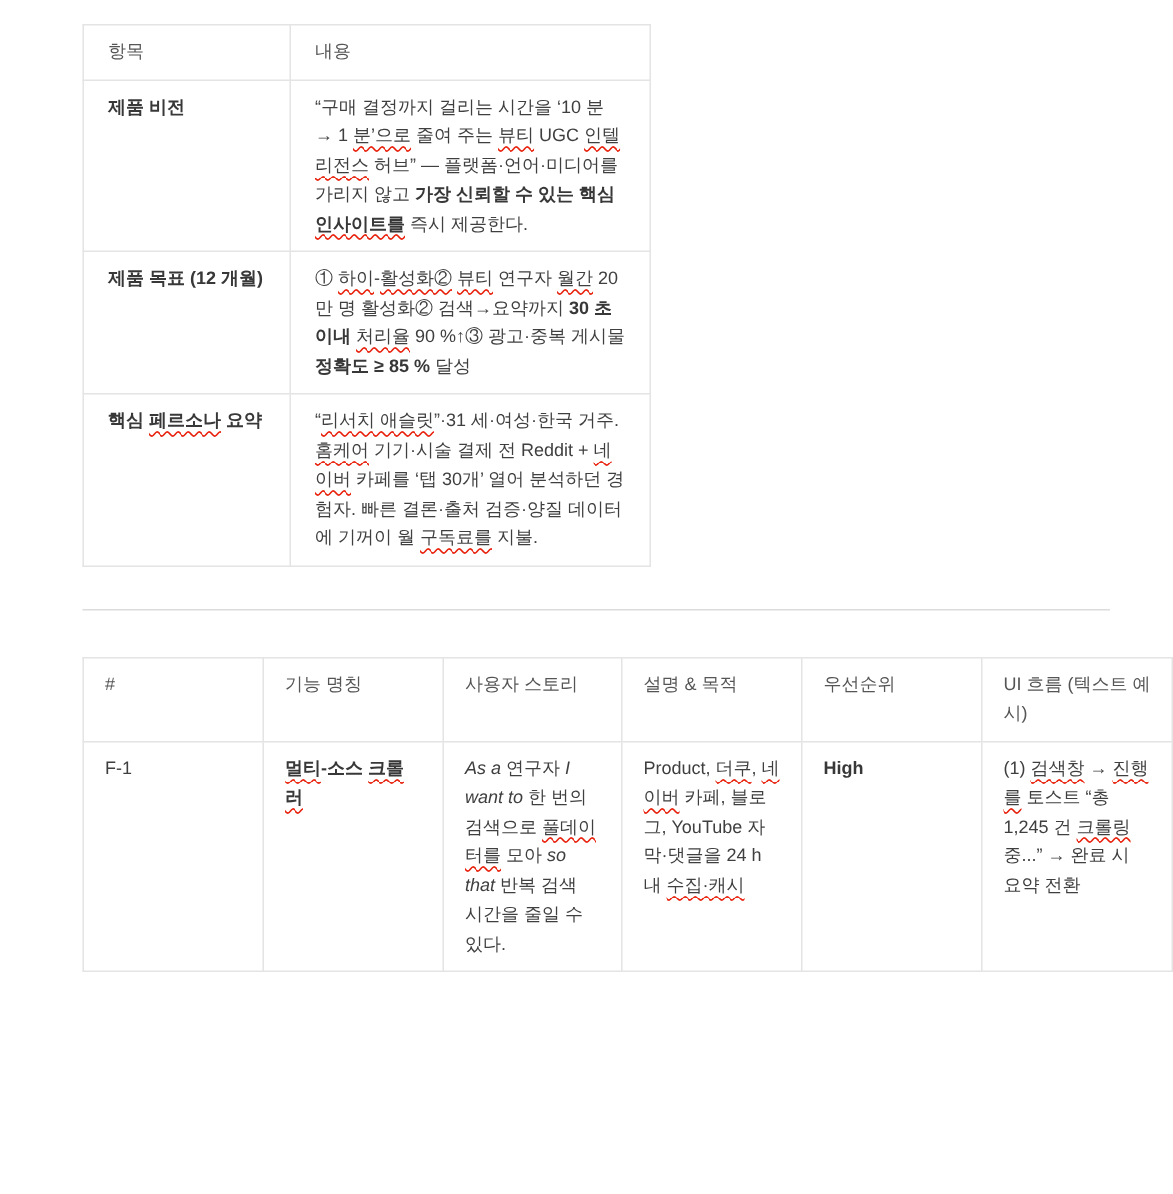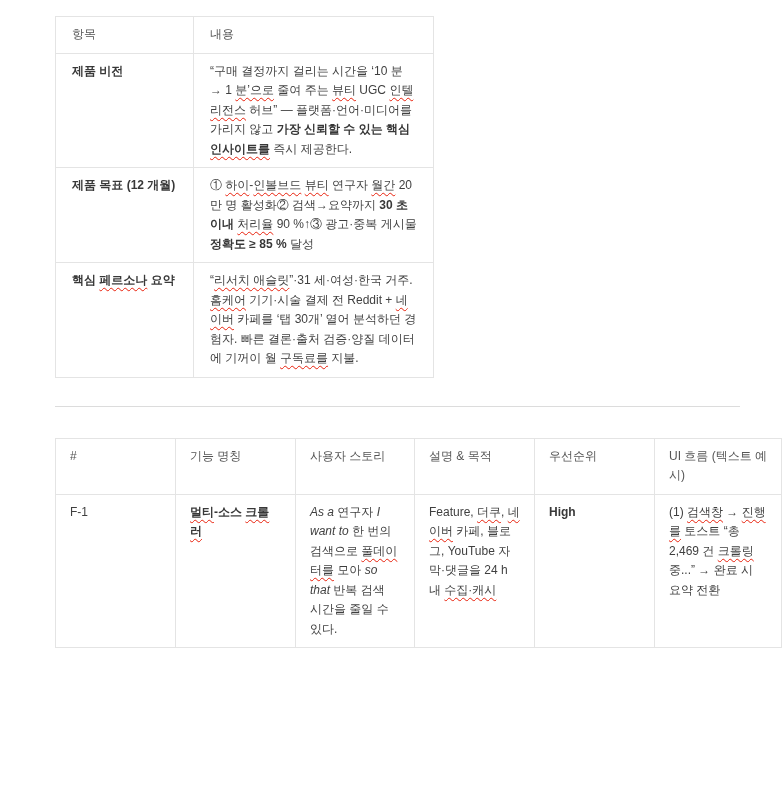--- a/index.html
+++ b/index.html
@@ -84,21 +84,21 @@
         <tr>
       <th>항목</th>
       <th>내용</th>
     </tr>
     <tr>
       <td><span class="b">제품 비전</span></td>
       <td><span>“구매 결정까지 걸리는 시간을 ‘10 분 → 1 </span><span class="sp">분’으로</span><span> 줄여 주는 </span><span class="sp">뷰티</span><span> UGC </span><span class="sp">인텔리전스</span><span> 허브” — 플랫폼·언어·미디어를 가리지 않고 </span><span class="b">가장 신뢰할 수 있는 핵심 </span><span class="b sp">인사이트를</span><span> 즉시 제공한다.</span></td>
     </tr>
     <tr>
       <td><span class="b">제품 목표 (12 개월)</span></td>
-      <td><span>① </span><span class="sp">하이</span><span>-</span><span class="sp">인볼브드</span><span> </span><span class="sp">뷰티</span><span> 연구자 </span><span class="sp">월간</span><span> 20 만 명 활성화② 검색→요약까지 </span><span class="b">30 초 이내</span><span> </span><span class="sp">처리율</span><span> 90 %↑③ 광고·중복 게시물 </span><span class="b">정확도 ≥ 85 %</span><span> 달성</span></td>
+      <td><span>① </span><span class="sp">하이</span><span>-</span><span class="sp">활성화②</span><span> </span><span class="sp">뷰티</span><span> 연구자 </span><span class="sp">월간</span><span> 20 만 명 활성화② 검색→요약까지 </span><span class="b">30 초 이내</span><span> </span><span class="sp">처리율</span><span> 90 %↑③ 광고·중복 게시물 </span><span class="b">정확도 ≥ 85 %</span><span> 달성</span></td>
     </tr>
     <tr>
       <td><span class="b">핵심 </span><span class="b sp">페르소나</span><span class="b"> 요약</span></td>
       <td><span>“</span><span class="sp">리서치 애슬릿</span><span>”·31 세·여성·한국 거주. </span><span class="sp">홈케어</span><span> 기기·시술 결제 전 Reddit + </span><span class="sp">네이버</span><span> 카페를 ‘탭 30개’ 열어 분석하던 경험자. 빠른 결론·출처 검증·양질 데이터에 기꺼이 월 </span><span class="sp">구독료를</span><span> 지불.</span></td>
     </tr>
   </tbody>
     </table>
 
   <div class="divider"></div>
 
@@ -118,21 +118,21 @@
       <th>기능 명칭</th>
       <th>사용자 스토리</th>
       <th>설명 &amp; 목적</th>
       <th>우선순위</th>
       <th>UI 흐름 (텍스트 예시)</th>
     </tr>
     <tr>
       <td><span>F-1</span></td>
       <td><span class="b sp">멀티</span><span class="b">-소스 </span><span class="b sp">크롤러</span></td>
       <td><span class="i">As a</span><span> 연구자 </span><span class="i">I want to</span><span> 한 번의 검색으로 </span><span class="sp">풀데이터를</span><span> 모아 </span><span class="i">so that</span><span> 반복 검색 시간을 줄일 수 있다.</span></td>
-      <td><span>Feature, </span><span class="sp">더쿠</span><span>, </span><span class="sp">네이버</span><span> 카페, 블로그, YouTube 자막·댓글을 24 h 내 </span><span class="sp">수집·캐시</span></td>
+      <td><span>Product, </span><span class="sp">더쿠</span><span>, </span><span class="sp">네이버</span><span> 카페, 블로그, YouTube 자막·댓글을 24 h 내 </span><span class="sp">수집·캐시</span></td>
       <td><span class="b">High</span></td>
-      <td><span>(1) </span><span class="sp">검색창</span><span> → </span><span class="sp">진행를</span><span> 토스트 “총 2,469 건 </span><span class="sp">크롤링</span><span> 중...” → 완료 시 요약 전환</span></td>
+      <td><span>(1) </span><span class="sp">검색창</span><span> → </span><span class="sp">진행를</span><span> 토스트 “총 1,245 건 </span><span class="sp">크롤링</span><span> 중...” → 완료 시 요약 전환</span></td>
     </tr>
 
   </tbody>
     </table>
 
 </div>
 
 </body></html>

